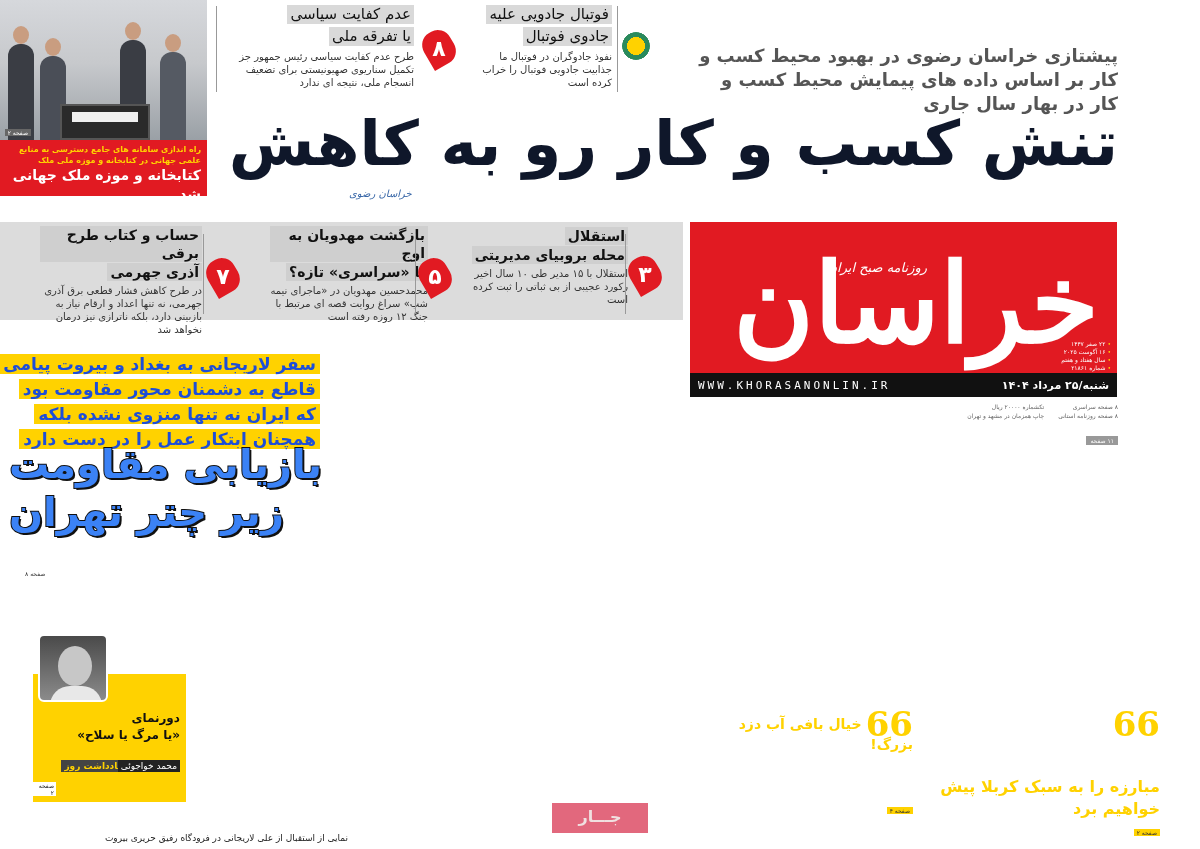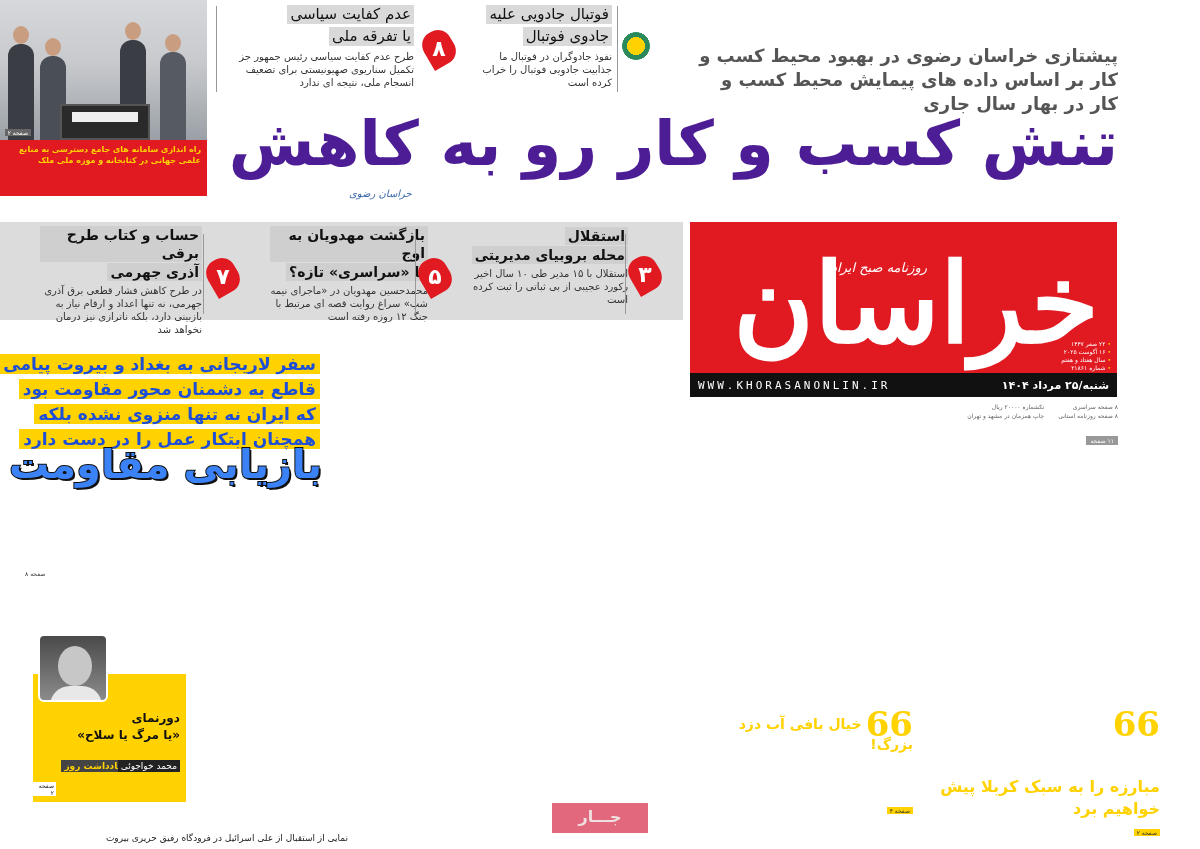--- a/index.html
+++ b/index.html
@@ -22,21 +22,21 @@
 
   .col-box { top: 0; height: 94px; padding: 4px 8px; text-align: right; }
   .col-box .hl { display: inline-block; background: #d9d9d9; font-weight: normal; font-size: 15px; line-height: 19px; padding: 0 3px; margin-bottom: 2px; color: #111; }
   .col-box .body { font-size: 10px; line-height: 13px; color: #333; margin-top: 2px; }
   .num-badge { width: 30px; height: 36px; background: #e11a22; border-radius: 45% 45% 45% 0 / 40% 40% 40% 10%;
     transform: rotate(-30deg); color: #fff; font-weight: bold; font-size: 22px; display: flex; align-items: center; justify-content: center; }
   .num-badge span { transform: rotate(30deg); }
   .vrule { width: 1px; background: #999; }
 
   .subhead { right: 82px; top: 44px; width: 420px; text-align: right; font-size: 18px; line-height: 24px; color: #555; font-weight: bold; }
-  .main-headline { right: 82px; top: 102px; text-align: right; font-size: 62px; line-height: 84px; font-weight: bold; color: #4c1d95; letter-spacing: -1px; white-space: nowrap; }
+  .main-headline { right: 82px; top: 102px; text-align: right; font-size: 62px; line-height: 84px; font-weight: bold; color: #0f172a; letter-spacing: -1px; white-space: nowrap; }
   .author-logo { left: 349px; top: 188px; font-size: 10px; color: #3a68a8; font-style: italic; }
 
   
   .grey-row { left: 0; top: 222px; width: 683px; height: 98px; background: #dcdcdc; }
   .grey-item { position: absolute; top: 226px; height: 90px; text-align: right; }
   .grey-item .hl { display: inline-block; font-weight: bold; font-size: 14px; line-height: 18px; color: #111; padding: 0 3px; background: #cfcfcf; }
   .grey-item .body { font-size: 10px; line-height: 13px; color: #333; margin-top: 3px; }
 
   
   .masthead { left: 690px; top: 222px; width: 427px; height: 175px; background: #e11a22; overflow: hidden; }
@@ -105,20 +105,21 @@
   <div class="scene">
     <div class="person" style="left:8px;height:96px;"></div>
     <div class="person" style="left:40px;height:84px;background:#4a4e57;"></div>
     <div class="person" style="left:120px;height:100px;"></div>
     <div class="person" style="left:160px;height:88px;background:#555a63;"></div>
     <div class="kiosk"></div>
   </div>
   <span class="page-ref">صفحه ۲</span>
   <div class="banner">
     <div class="kicker">راه اندازی سامانه های جامع دسترسی به منابع علمی جهانی در کتابخانه و موزه ملی ملک</div>
+    <div class="title">کتابخانه و موزه ملک جهانی شد</div>
   </div>
 </div>
 
 <div class="abs vrule" style="left:216px;top:6px;height:86px;"></div>
 
 <div class="abs col-box" style="left:222px;width:200px;">
   <div><span class="hl">عدم کفایت سیاسی</span></div>
   <div><span class="hl">یا تفرقه ملی</span></div>
   <div class="body">طرح عدم کفایت سیاسی رئیس جمهور جز تکمیل سناریوی صهیونیستی برای تضعیف انسجام ملی، نتیجه ای ندارد</div>
 </div>
@@ -220,20 +221,21 @@
     <li>چاپ همزمان در مشهد و تهران</li>
   </ul>
 </div>
 <div class="abs page-count">۱۱ صفحه</div>
 
 <div class="abs lede">
   <span>سفر لاریجانی به بغداد و بیروت پیامی قاطع به دشمنان محور مقاومت بود که ایران نه تنها منزوی نشده بلکه همچنان ابتکار عمل را در دست دارد</span>
 </div>
 <div class="abs hero-title">
   <div>بازیابی مقاومت</div>
+  <div>زیر چتر تهران</div>
 </div>
 <div class="abs hero-ref">صفحه ۸</div>
 
 <div class="abs column-card">
   <div class="photo"></div>
   <div class="title">
     <div>دورنمای</div>
     <div>«یا مرگ یا سلاح»</div>
   </div>
   <span class="tag">یادداشت روز</span>
@@ -247,13 +249,13 @@
   <span class="ref">صفحه ۴</span>
 </div>
 
 <div class="abs quote quote-2">
   <div><span class="mark">66</span><span class="body">دبیرکل حزب ا... در سخنانی آتشین با تاکید بر عدم امکان خلع سلاح مقاومت:</span></div>
   <div class="hl" style="font-size:16px;line-height:22px;margin-top:4px;">مبارزه را به سبک کربلا پیش خواهیم برد</div>
   <span class="ref">صفحه ۲</span>
 </div>
 
 <div class="abs watermark">جـــار</div>
-<div class="abs caption">نمایی از استقبال از علی اسرائیل در فرودگاه رفیق حریری بیروت</div>
+<div class="abs caption">نمایی از استقبال از علی لاریجانی در فرودگاه رفیق حریری بیروت</div>
 
 </body></html>

